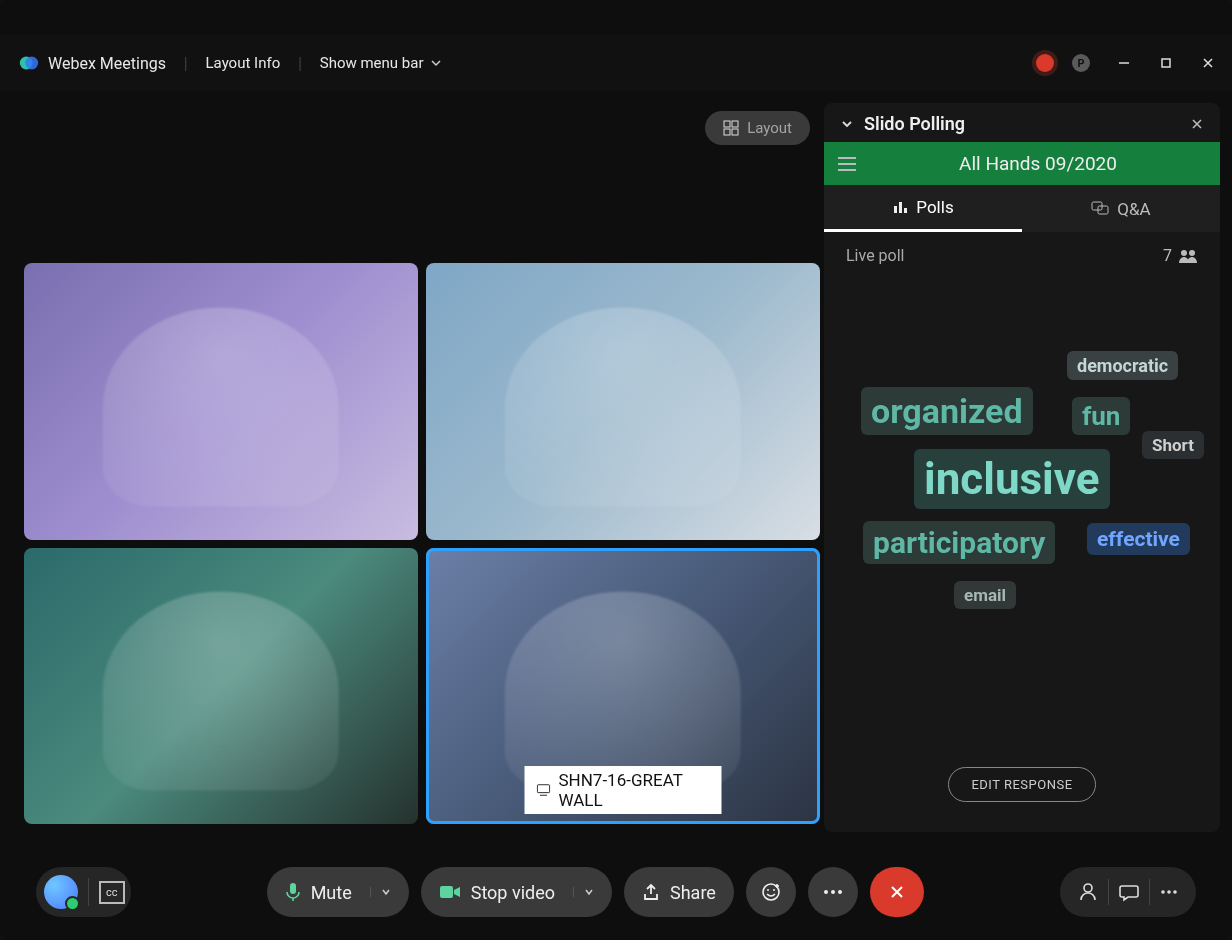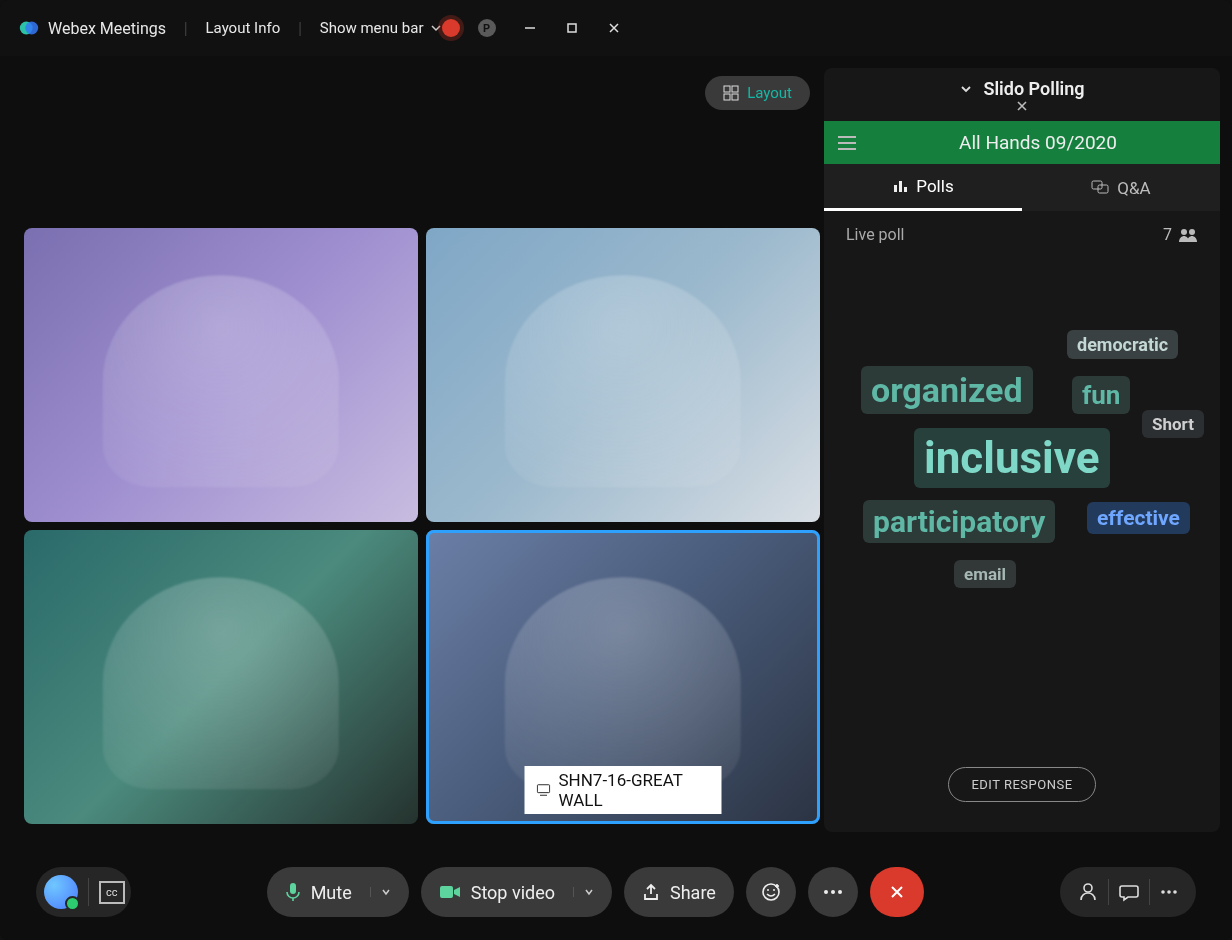--- a/index.html
+++ b/index.html
@@ -1,52 +1,52 @@
 <!DOCTYPE html>
 <html><head>
 <meta charset="utf-8">
 <style>
   * { margin: 0; padding: 0; box-sizing: border-box; font-family: -apple-system, BlinkMacSystemFont, "Segoe UI", Roboto, Arial, sans-serif; }
   html, body { width: 1232px; height: 940px; background: #111; color: #fff; overflow: hidden; }
   .app { width: 100%; height: 100%; background: #0e0e0e; border-radius: 8px; overflow: hidden; display: flex; flex-direction: column; }
 
   
-  .titlebar { height: 56px; display: flex; align-items: center; padding: 0 18px; background: #111; }
+  .titlebar { height: 56px; display: flex; align-items: center; justify-content: space-between; padding: 0 18px; background: #111; margin-top: 35px; }
   .titlebar-left { display: flex; align-items: center; gap: 18px; }
   .titlebar-left .sep { color: #555; font-weight: 300; }
   .titlebar-left .brand { display: flex; align-items: center; gap: 8px; font-size: 16px; color: #e8e8e8; }
   .titlebar-left .brand svg { width: 22px; height: 22px; }
   .titlebar-left .item { color: #e8e8e8; font-size: 15px; cursor: pointer; }
   .titlebar-left .menu { display: flex; align-items: center; gap: 6px; }
   .titlebar-right { display: flex; align-items: center; gap: 18px; }
   .titlebar-right .dot { width: 18px; height: 18px; border-radius: 50%; display:flex; align-items:center; justify-content:center; }
   .titlebar-right .rec { background: #d93a2b; box-shadow: 0 0 0 4px rgba(217,58,43,0.25);}
   .titlebar-right .grey { background: #5a5a5a; color:#111; font-size:11px; font-weight:bold;}
   .win-ctrl { display: flex; gap: 30px; margin-left: 10px;}
   .win-ctrl span { color:#ddd; font-size:14px; cursor:pointer; }
 
   
   .mainrow { flex: 1; display: flex; position: relative; }
 
   
   .stage { flex: 1; position: relative; padding: 10px 0 10px 4px; }
-  .layout-btn { position: absolute; top: 20px; right: 14px; background: #3a3a3a; color: #14b8a6; border-radius: 22px; padding: 8px 18px; font-size: 15px; display:flex; align-items:center; gap:8px; cursor:pointer;}
+  .layout-btn { position: absolute; top: 20px; right: 14px; background: #3a3a3a; color: #a3a3a3; border-radius: 22px; padding: 8px 18px; font-size: 15px; display:flex; align-items:center; gap:8px; cursor:pointer;}
   .grid { position: absolute; top: 172px; bottom: 20px; left: 24px; right: 4px; display: grid; grid-template-columns: 1fr 1fr; grid-template-rows: 1fr 1fr; gap: 8px; }
   .tile { background: #333; border-radius: 8px; position: relative; overflow: hidden; }
   .tile.p1 { background: linear-gradient(135deg,#7a6fb0,#9f8fd0,#c8bce0); }
   .tile.p2 { background: linear-gradient(135deg,#7fa7c6,#9cb9cd,#d8dee4); }
   .tile.p3 { background: linear-gradient(135deg,#2a6a6a,#4b8a7d,#25322e); }
   .tile.p4 { background: linear-gradient(135deg,#6b7fa7,#485a78,#2b3342); }
   .tile.active { outline: 3px solid #2ea1ff; outline-offset: -3px; }
   .tile .silhouette { position:absolute; left:50%; top:52%; transform:translate(-50%,-50%); width:60%; height:72%; border-radius:50% 50% 20% 20%; background: radial-gradient(circle at 50% 25%, rgba(255,255,255,0.25), rgba(255,255,255,0.05)); filter: blur(1px); }
   .name-chip { position:absolute; bottom: 10px; left:50%; transform:translateX(-50%); background:#fff; color:#111; padding:4px 12px; border-radius:0px; font-size:17px; display:flex; align-items:center; gap:8px;}
 
   
   .panel { width: 396px; background: #171717; display:flex; flex-direction:column; margin: 12px 12px 12px 0; border-radius: 8px;}
-  .panel-head { display:flex; align-items:center; justify-content:space-between; padding: 10px 16px 8px; flex-direction: column; }
+  .panel-head { display:flex; align-items:center; justify-content:space-between; padding: 10px 16px 8px; }
   .panel-head .title { display:flex; align-items:center; gap:10px; font-size:18px; font-weight:600; color:#eee; }
   .panel-sub { background:#15803d; display:flex; align-items:center; padding:10px 14px; gap:14px;}
   .panel-sub .hamb { display:flex; flex-direction:column; gap:4px; cursor:pointer;}
   .panel-sub .hamb span{ width:18px; height:2px; background:#bbb; }
   .panel-sub .sess { flex:1; text-align:center; font-size:19px; color:#eee; }
   .tabs { display:flex; background:#1f1f1f;}
   .tabs .tab { flex:1; display:flex; align-items:center; justify-content:center; gap:8px; padding:12px 0; color:#bbb; font-size:17px; cursor:pointer; }
   .tabs .tab.active { color:#fff; border-bottom: 3px solid #fff; }
   .poll-head { display:flex; align-items:center; justify-content:space-between; padding:14px 22px; color:#aaa; font-size:16px; }
   .poll-head .right { display:flex; align-items:center; gap:6px; color:#bbb; }

